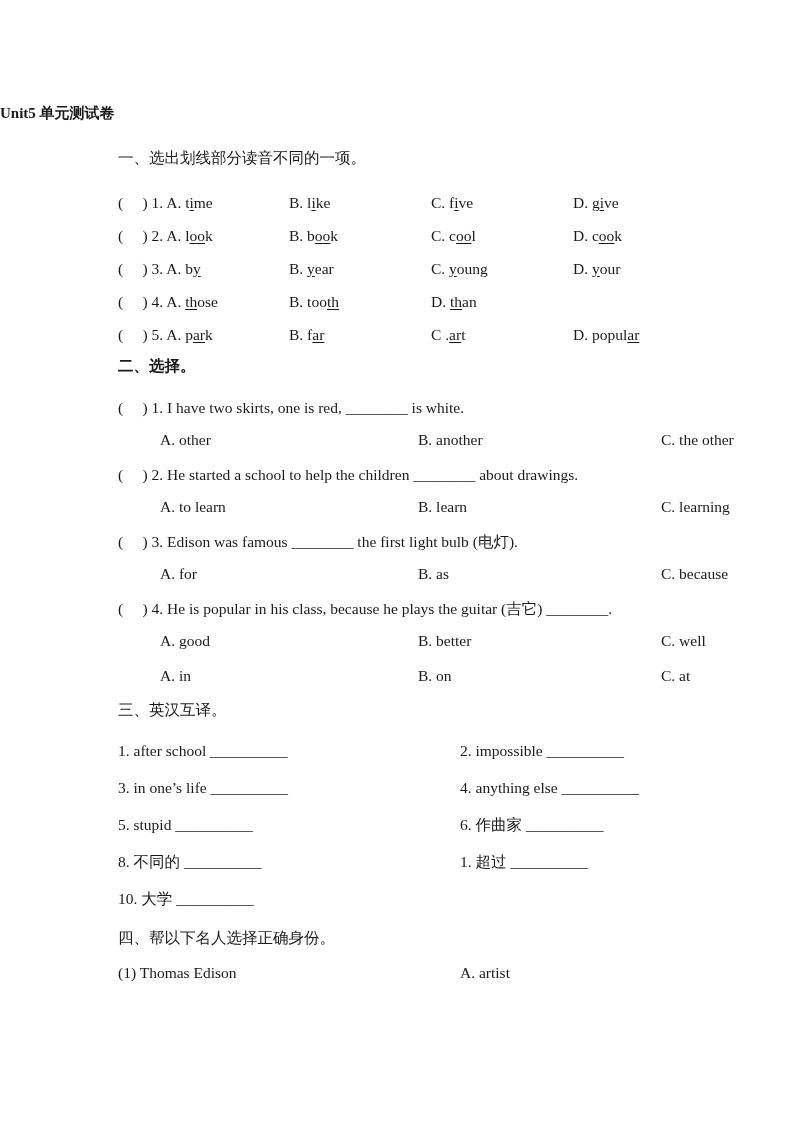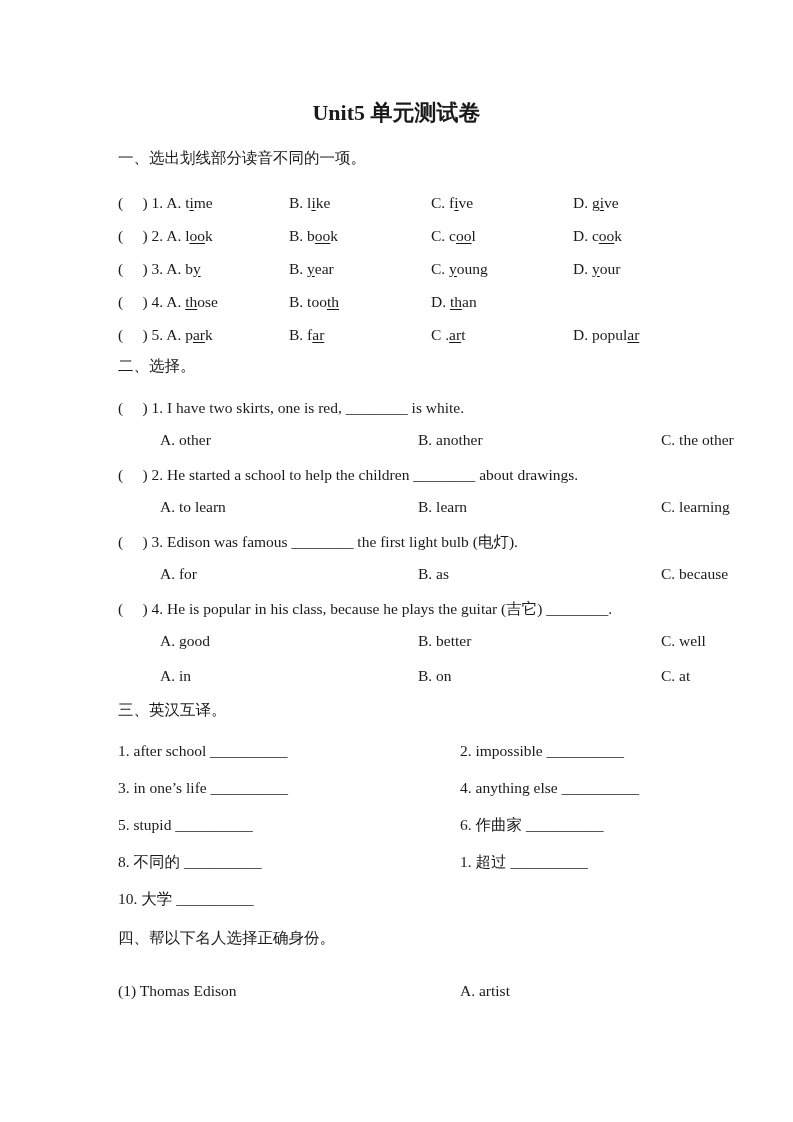--- a/index.html
+++ b/index.html
@@ -2,36 +2,36 @@
 <html><head>
 <meta charset="utf-8">
 <style>
   html,body{margin:0;padding:0;}
   body{
     width:793px;height:1122px;background:#ffffff;overflow:hidden;
     font-family:"Liberation Serif","DejaVu Serif",serif;
     font-size:15.5px;color:#1a1a1a;
   }
   .page{position:relative;width:793px;height:1122px;background:#ffffff;}
-  .title{padding-top:100px;line-height:26px;text-align:center;font-weight:bold;font-size:22px;}
+  .title{padding-top:100px;line-height:26px;text-align:left;font-weight:bold;font-size:15px;}
   .content{margin-left:118px;margin-right:40px;}
   .sec-heading{line-height:25px;}
   .s1-heading{margin-top:19px;}
   .s1-rows{margin-top:16px;}
   .s1-row{display:grid;grid-template-columns:171px 142px 142px auto;line-height:33px;height:33px;}
-  .s2-heading{margin-top:2px;}
+  .s2-heading{margin-top:2px;font-weight:bold;}
   .s2-body{margin-top:14px;}
   .s2-q{margin-bottom:3px;}
   .s2-line{line-height:32px;height:32px;}
   .s2-opts{display:grid;grid-template-columns:215px 200px auto;padding-left:42px;gap:43px;}
   .s3-heading{margin-top:5px;}
   .s3-grid{display:grid;grid-template-columns:342px auto;margin-top:10px;}
   .s3-item{line-height:37px;height:37px;}
   .s4-heading{margin-top:8px;}
-  .s4-rows{margin-top:28px;}
+  .s4-rows{margin-top:10px;}
   .s4-row{display:grid;grid-template-columns:342px auto;line-height:26px;}
   .pre{white-space:pre;}
   .u{text-decoration:underline;text-underline-offset:2px;}
 </style>
 </head>
 <body>
 
 <div class="page">
   <div class="title">Unit5 单元测试卷</div>
 

